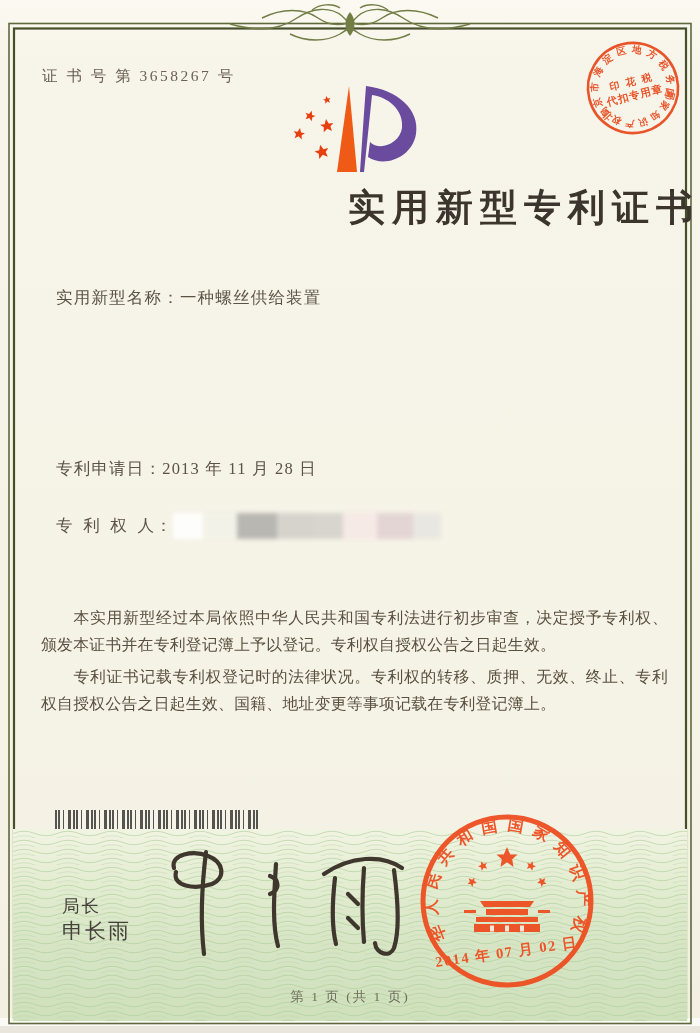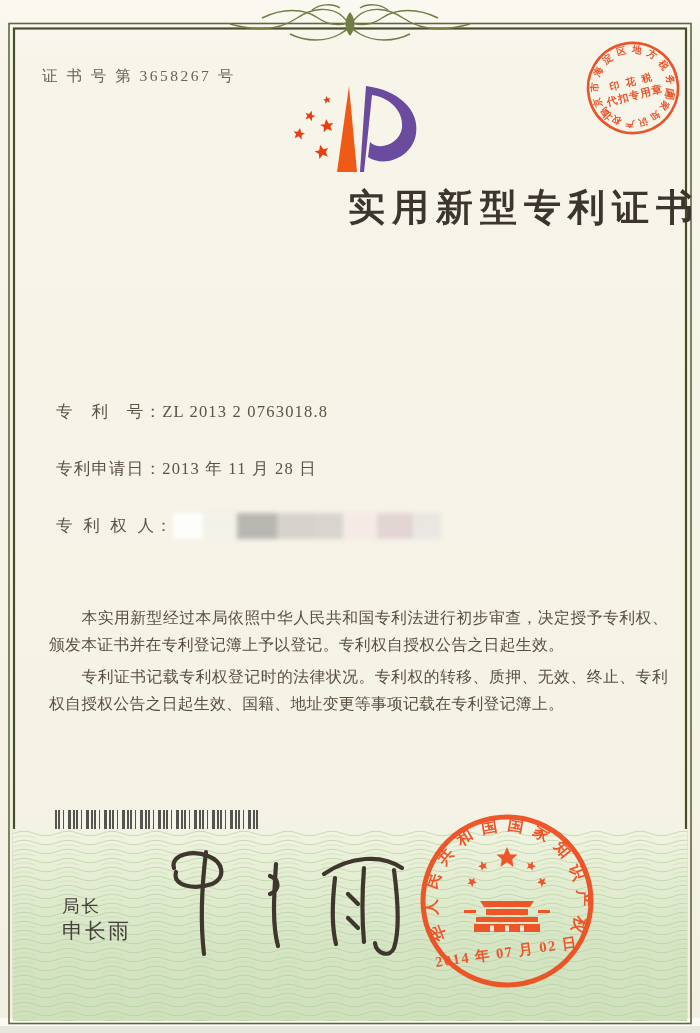--- a/index.html
+++ b/index.html
@@ -18,21 +18,21 @@
   .cert-no{position:absolute;left:42px;top:66px;z-index:3;font-size:15.5px;letter-spacing:2.5px;color:#6b6156;}
   .tax-stamp{position:absolute;left:575px;top:30px;z-index:4;opacity:.93;}
   .logo-svg{position:absolute;left:278px;top:82px;z-index:3;}
   .title{position:absolute;left:0;top:183px;width:100%;z-index:3;text-align:right;
          font-size:37px;font-weight:bold;letter-spacing:7px;color:#3b352e;}
   .field{position:absolute;left:56px;z-index:3;font-size:16.5px;letter-spacing:1.2px;color:#5b5346;white-space:nowrap;}
   .f0{top:287px}.f1{top:344px}.f2{top:401px}.f3{top:458px}.f4{top:513px}.f5{top:570px}
   .redaction{display:inline-flex;height:26px;vertical-align:-8px;filter:blur(2px);}
   .redaction span{display:block;height:100%;}
   .paras{position:absolute;left:41px;top:604px;width:627px;z-index:3;}
-  .paras p{margin:0 0 5px 8px;font-size:15.8px;line-height:1.72;text-align:justify;
+  .paras p{margin:0 0 5px 0;font-size:15.8px;line-height:1.72;text-align:justify;
            text-indent:2.05em;color:#594f3e;letter-spacing:.3px;}
   .barcode{position:absolute;left:55px;top:810px;width:203px;height:19px;z-index:3;opacity:.82;
     background:repeating-linear-gradient(90deg,#33322d 0 2px,#f7f5ea 2px 3px,#33322d 3px 5px,#f7f5ea 5px 8px,#33322d 8px 9px,#f7f5ea 9px 13px,#33322d 13px 16px,#f7f5ea 16px 18px);}
   .director-label{position:absolute;left:62px;top:886px;z-index:4;font-size:17.5px;letter-spacing:2px;color:#45403a;margin-top:8px;}
   .director-name{position:absolute;left:62px;top:917px;z-index:4;font-size:21px;letter-spacing:2px;color:#45403a;}
   .signature-svg{position:absolute;left:128px;top:842px;z-index:4;}
   .big-seal{position:absolute;left:410px;top:806px;z-index:5;opacity:.93;}
   .page-indicator{position:absolute;left:0;top:988px;width:100%;z-index:4;text-align:center;
                   font-size:13.5px;letter-spacing:2px;color:#6e6f5c;}
   .bottom-strip{position:absolute;left:0;bottom:0;width:100%;height:8px;background:#fbfaf4;z-index:0;}
@@ -118,21 +118,21 @@
       <use href="#st" transform="translate(49,18) scale(4) rotate(-12)"></use>
       <use href="#st" transform="translate(32,34) scale(5.5) rotate(18)"></use>
       <use href="#st" transform="translate(49,44) scale(7) rotate(-8)"></use>
       <use href="#st" transform="translate(21,52) scale(6) rotate(10)"></use>
       <use href="#st" transform="translate(44,70) scale(7.5) rotate(-15)"></use>
     </g>
   </svg>
 
   <div class="title">实用新型专利证书</div>
 
-  <div class="field f2"><span>专　利　号：</span><span>ZL 2013 2 0763018.8</span></div>
+  <div class="field f0"><span>实用新型名称：</span><span>一种螺丝供给装置</span></div>
   <div class="field f3"><span>专利申请日：</span><span>2013 年 11 月 28 日</span></div>
   <div class="field f4"><span>专 利 权 人：</span><span class="redaction">
         <span style="width: 30px; background: rgb(253, 253, 251);"></span>
         <span style="width: 34px; background: rgb(242, 242, 232);"></span>
         <span style="width: 40px; background: rgb(185, 183, 178);"></span>
         <span style="width: 36px; background: rgb(214, 211, 204);"></span>
         <span style="width: 30px; background: rgb(216, 213, 207);"></span>
         <span style="width: 34px; background: rgb(246, 234, 230);"></span>
         <span style="width: 36px; background: rgb(227, 213, 212);"></span>
         <span style="width: 28px; background: rgb(233, 231, 225);"></span>
@@ -185,14 +185,15 @@
         <rect x="80" y="119.5" width="4" height="6" fill="#f5e9da"></rect>
         <rect x="95" y="119.5" width="4" height="6" fill="#f5e9da"></rect>
         <rect x="110" y="119.5" width="4" height="6" fill="#f5e9da"></rect>
         <rect x="54" y="104" width="12" height="3"></rect>
         <rect x="128" y="104" width="12" height="3"></rect>
       </g>
       <text x="97" y="151" text-anchor="middle" font-size="14.5" letter-spacing="1.5" font-weight="700" transform="rotate(-8 97 150)">2014 年 07 月 02 日</text>
     </g>
   </svg>
 
+  <div class="page-indicator">第 1 页 (共 1 页)</div>
 
 </div>
 
 </body></html>

